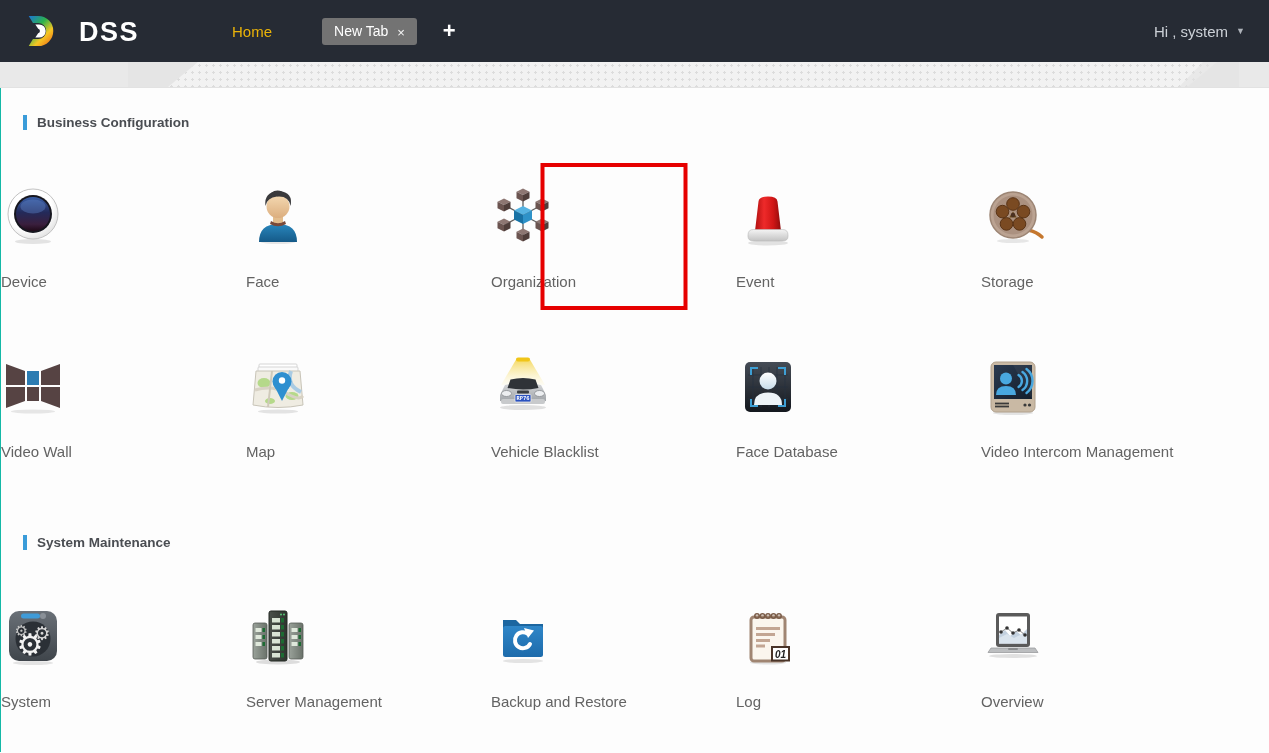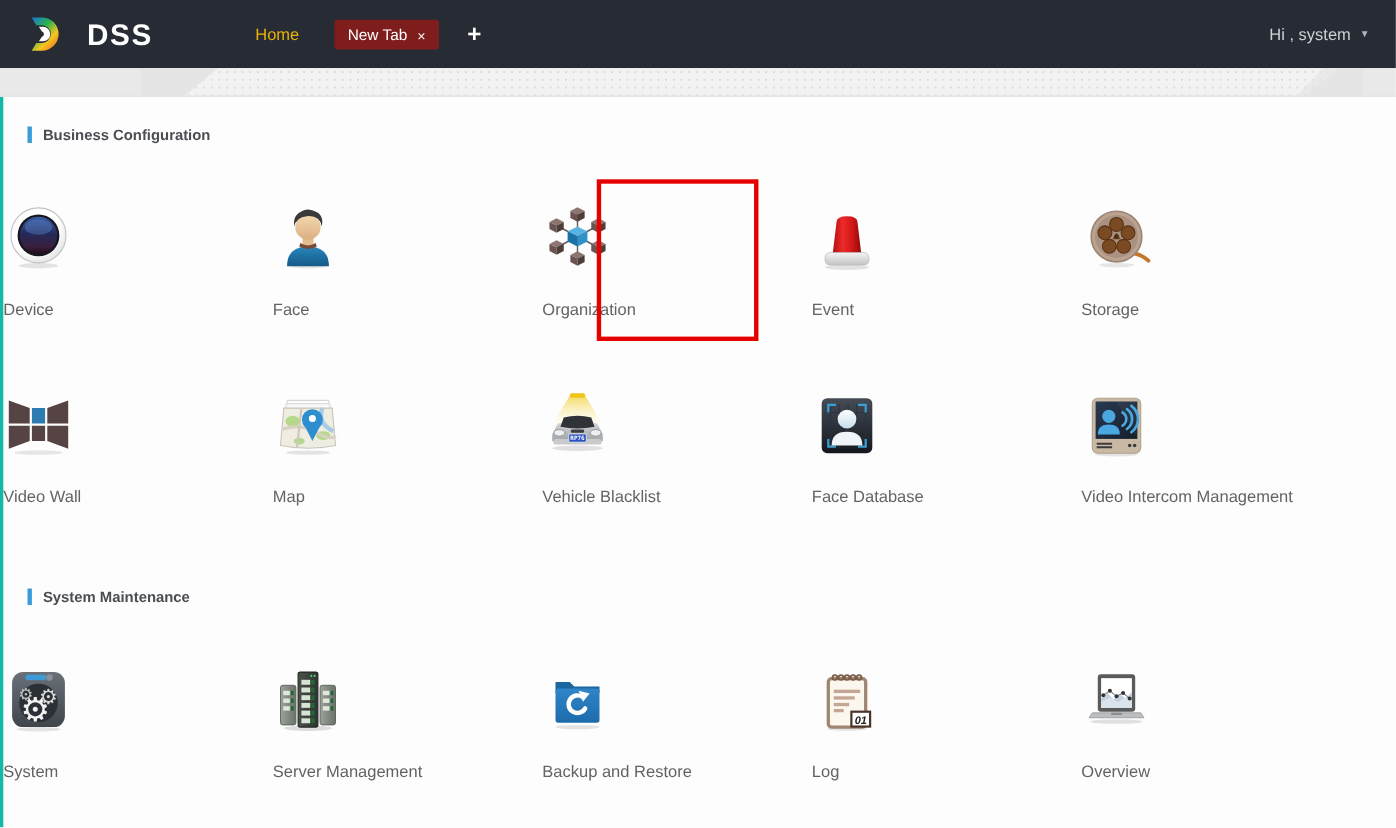--- a/index.html
+++ b/index.html
@@ -4,41 +4,41 @@
 <style>
   * { margin:0; padding:0; box-sizing:border-box; }
   html,body { width:1269px; height:753px; overflow:hidden; }
   body { font-family:"Liberation Sans", sans-serif; background:#fdfdfd; }
 
   
   .topbar { height:62px; background:#262b34; display:flex; align-items:center; padding:0 24px; }
   .logo { display:flex; align-items:flex-end; gap:21px; cursor:pointer; }
   .logo-text { color:#fff; font-size:27px; font-weight:bold; letter-spacing:1.5px; }
   .nav-home { margin-left:93px; color:#eab308; font-size:15px; cursor:pointer; }
-  .tab-active { margin-left:32px; background:#7f1d1d; color:#fff; font-size:14px;
+  .tab-active { margin-left:50px; background:#737373; color:#fff; font-size:14px;
     padding:5px 12px 6px 12px; border-radius:3px; display:flex; align-items:flex-end; gap:9px; cursor:pointer; }
   .tab-close { font-size:13px; line-height:1; opacity:.95; }
   .add-tab { margin-left:26px; color:#fff; font-size:22px; font-weight:bold; line-height:1; cursor:pointer; }
   .user-menu { margin-left:auto; color:#ccd1d7; font-size:15px; display:flex; align-items:center; gap:8px; cursor:pointer; }
   .caret { font-size:9px; color:#aeb3ba; }
 
   
   .banner { position:relative; height:26px; background:#e9e9e9; border-bottom:1px solid #e2e2e2; overflow:hidden; }
   .banner-dots { position:absolute; top:0; bottom:0; left:168px; right:52px;
     background-color:#f2f2f2;
     background-image:radial-gradient(#dcdcdc 1px, transparent 1.3px);
     background-size:7px 7px;
     clip-path:polygon(30px 0, 100% 0, calc(100% - 30px) 100%, 0 100%); }
   .banner-shade-l { position:absolute; top:0; bottom:0; left:128px; width:70px; background:#e3e3e3;
     clip-path:polygon(0 0, 100% 0, 60% 100%, 0 100%); opacity:.6; }
   .banner-shade-r { position:absolute; top:0; bottom:0; right:30px; width:60px; background:#e3e3e3;
     clip-path:polygon(40% 0, 100% 0, 100% 100%, 0 100%); opacity:.6; }
 
   
-  .main { border-left:3px solid #14b8a6; min-height:664px; }
+  .main { border-left:1px solid #14b8a6; min-height:664px; }
   .section1 { padding-top:26px; }
   .section2 { padding-top:72px; }
   .section-title { display:flex; align-items:center; gap:10px; margin-left:22px;
     color:#4a4d52; font-weight:bold; font-size:13.5px; height:16px; }
   .accent-bar { width:4px; height:15px; background:#3a9cd9; }
   .grid { display:grid; grid-template-columns:repeat(5,245px); margin-top:55px; row-gap:63px; }
   .tile { position:relative; display:flex; flex-direction:column; align-items:flex-start; height:107px; cursor:pointer; }
   .tile .icon { width:64px; height:64px; }
   .tile .label { margin-top:24px; color:#636363; font-size:15px; white-space:nowrap; }
   .tile.highlighted .hl-box { position:absolute; left:50%; top:-22px; transform:translateX(-50%);

